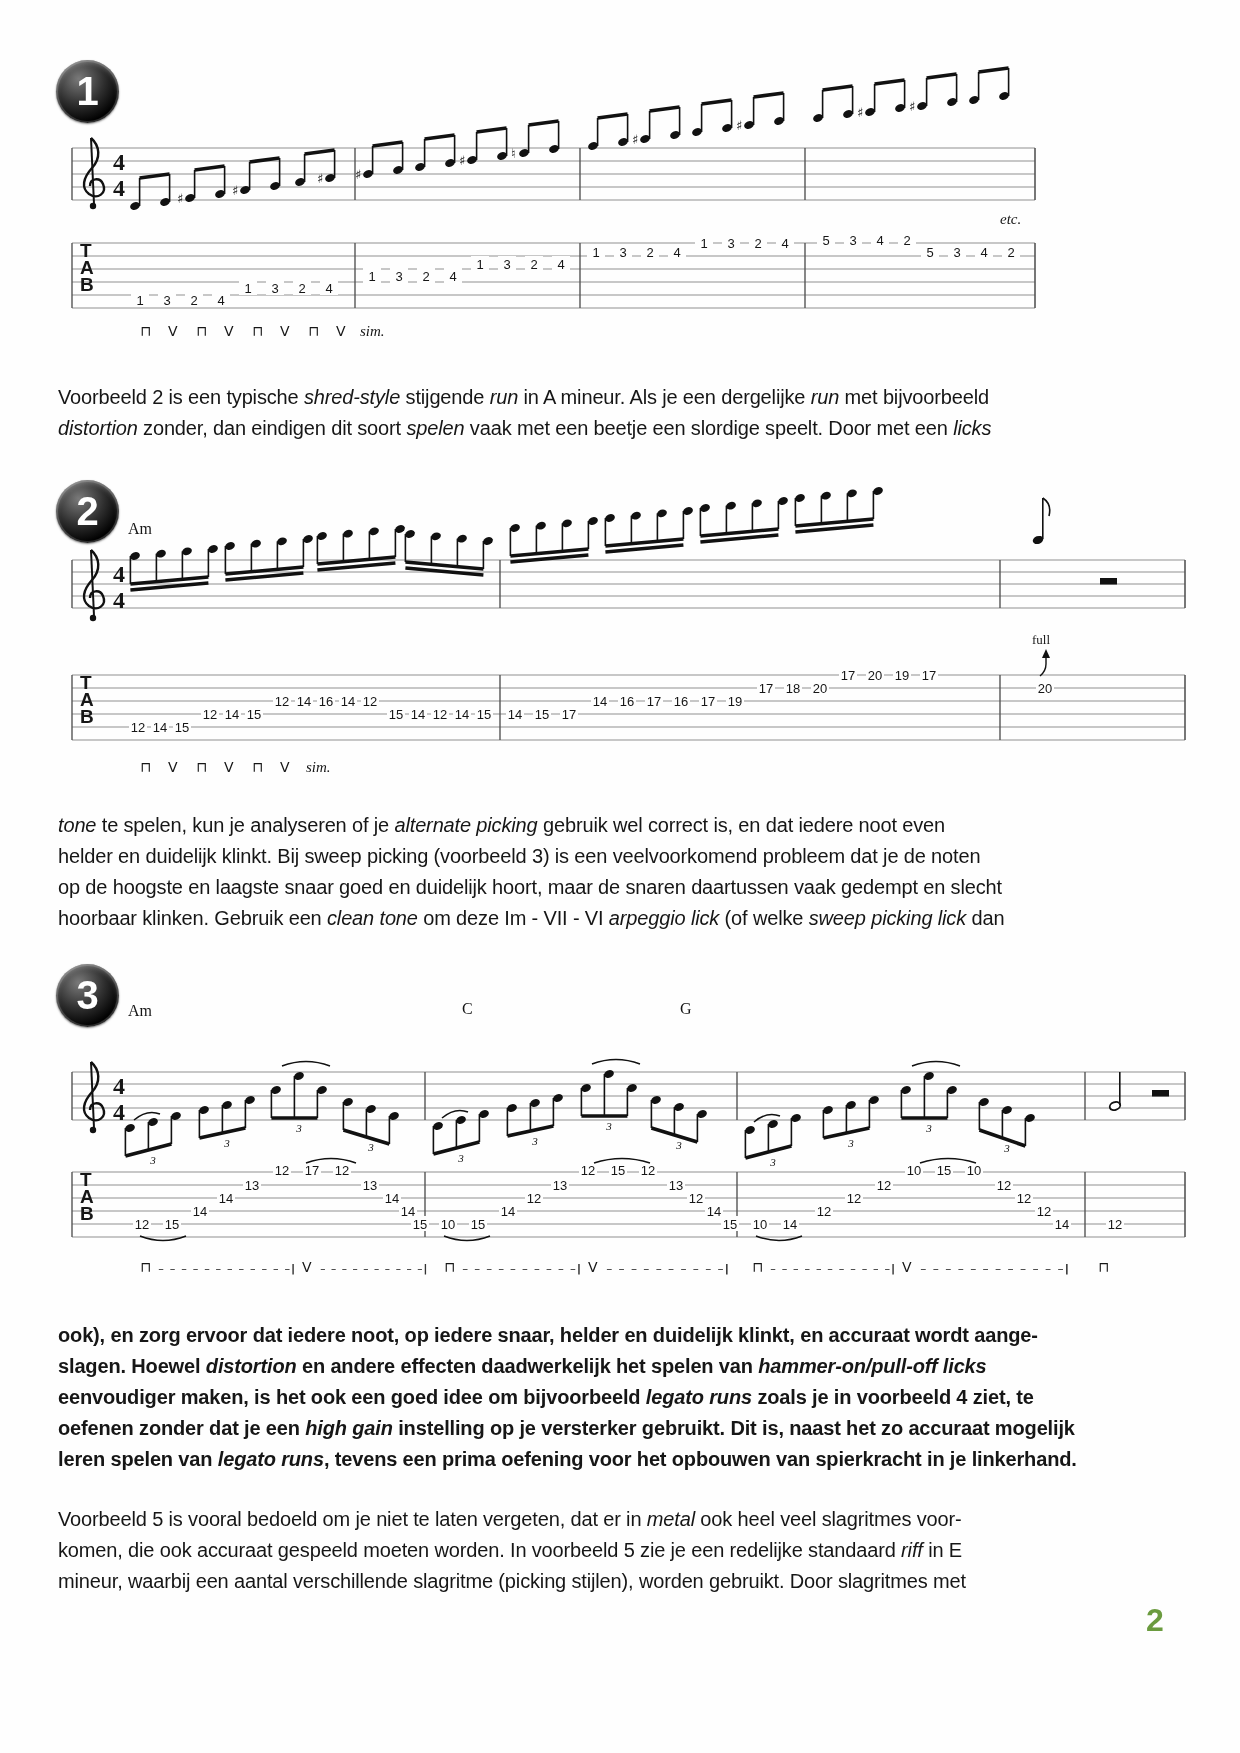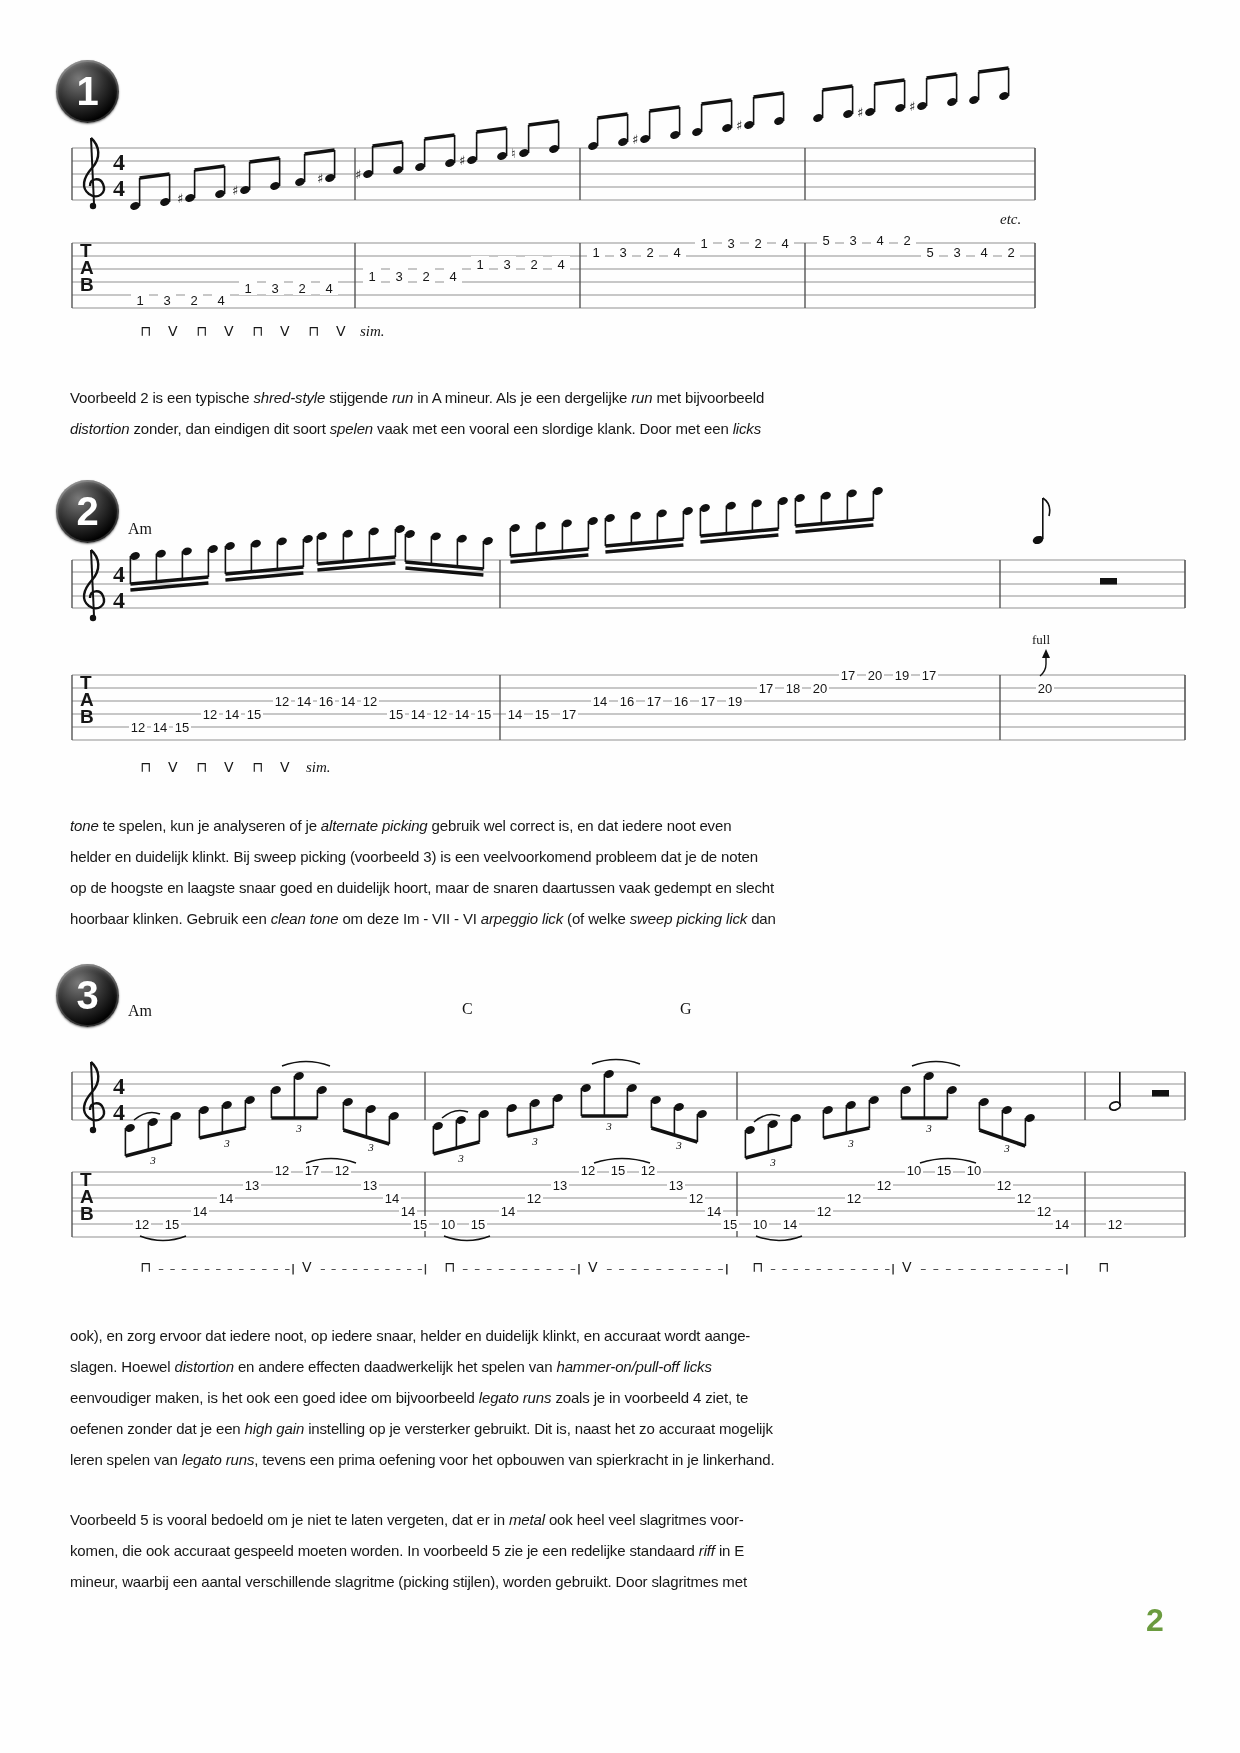--- a/index.html
+++ b/index.html
@@ -10,24 +10,24 @@
   .t-it{font-family:"Liberation Serif",serif;font-style:italic;font-size:15px;}
   .t-chord{font-family:"Liberation Serif",serif;font-size:16px;}
   .t-full{font-family:"Liberation Serif",serif;font-size:13px;}
   .t-pick{font-family:"DejaVu Sans",sans-serif;font-size:14px;}
   .t-dash{font-family:"DejaVu Sans",sans-serif;font-size:11px;fill:#333;}
   .t-tabnum{font-size:13px;}
   .t-sig{font-family:"Liberation Serif",serif;font-size:24px;font-weight:bold;}
   .t-tablabel{font-size:19px;font-weight:bold;letter-spacing:0;}
   .t-acc{font-family:"DejaVu Sans",sans-serif;font-size:13px;}
   .t-3{font-family:"Liberation Serif",serif;font-style:italic;font-size:11px;}
-  .para{position:absolute;left:70px;font-size:15px;line-height:31px;letter-spacing:-0.15px;
+  .para{position:absolute;left:58px;font-size:20px;line-height:31px;letter-spacing:-0.15px;
         white-space:nowrap;}
   .para em{font-style:italic;}
-  .p1{top:382px;} .p2{top:810px;} .p3{top:1320px;} .p4{top:1504px;}
+  .p1{top:382px;} .p2{top:810px;} .p3{top:1320px;font-weight:bold;} .p4{top:1504px;}
   .badge{position:absolute;width:63px;height:63px;border-radius:50%;
          background:radial-gradient(circle at 36% 30%,#7a7a7a 0%,#303030 42%,#000 74%);
          color:#fff;font-weight:bold;font-size:40px;display:flex;align-items:center;justify-content:center;
          box-shadow:inset 0 0 0 2px rgba(255,255,255,.16), inset 0 3px 5px rgba(255,255,255,.3), 0 1px 2px rgba(0,0,0,.5);}
   .b1{left:56px;top:60px;} .b2{left:56px;top:480px;} .b3{left:56px;top:964px;}
   .pageno{position:absolute;left:1146px;top:1602px;font-size:32px;font-weight:bold;}
 </style>
 </head>
 <body>
 
@@ -652,19 +652,19 @@
       <text x="770" y="1272" class="t-dash" textLength="126" lengthAdjust="spacingAndGlyphs">- - - - - - - - - - -|</text>
       <text x="902" y="1272" class="t-pick">V</text>
       <text x="920" y="1272" class="t-dash" textLength="150" lengthAdjust="spacingAndGlyphs">- - - - - - - - - - - -|</text>
       <text x="1098" y="1272" class="t-pick">⊓</text>
     </svg>
 
   <div class="badge b1">1</div>
   <div class="badge b2">2</div>
   <div class="badge b3">3</div>
 
-  <div class="para p1"><span>Voorbeeld 2 is een typische </span><em>shred-style</em><span> stijgende </span><em>run</em><span> in A mineur. Als je een dergelijke </span><em>run</em><span> met bijvoorbeeld</span><br><em>distortion</em><span> zonder, dan eindigen dit soort </span><em>spelen</em><span> vaak met een vooral een slordige klank. Door met een </span><em>licks</em></div>
+  <div class="para p1"><span>Voorbeeld 2 is een typische </span><em>shred-style</em><span> stijgende </span><em>run</em><span> in A mineur. Als je een dergelijke </span><em>run</em><span> met bijvoorbeeld</span><br><em>distortion</em><span> zonder, dan eindigen dit soort </span><em>spelen</em><span> vaak met een beetje een slordige speelt. Door met een </span><em>licks</em></div>
   <div class="para p2"><em>tone</em><span> te spelen, kun je analyseren of je </span><em>alternate picking</em><span> gebruik wel correct is, en dat iedere noot even</span><br><span>helder en duidelijk klinkt. Bij sweep picking (voorbeeld 3) is een veelvoorkomend probleem dat je de noten</span><br><span>op de hoogste en laagste snaar goed en duidelijk hoort, maar de snaren daartussen vaak gedempt en slecht</span><br><span>hoorbaar klinken. Gebruik een </span><em>clean tone</em><span> om deze Im - VII - VI </span><em>arpeggio lick</em><span> (of welke </span><em>sweep picking lick</em><span> dan</span></div>
   <div class="para p3"><span>ook), en zorg ervoor dat iedere noot, op iedere snaar, helder en duidelijk klinkt, en accuraat wordt aange-</span><br><span>slagen. Hoewel </span><em>distortion</em><span> en andere effecten daadwerkelijk het spelen van </span><em>hammer-on/pull-off licks</em><br><span>eenvoudiger maken, is het ook een goed idee om bijvoorbeeld </span><em>legato runs</em><span> zoals je in voorbeeld 4 ziet, te</span><br><span>oefenen zonder dat je een </span><em>high gain</em><span> instelling op je versterker gebruikt. Dit is, naast het zo accuraat mogelijk</span><br><span>leren spelen van </span><em>legato runs</em><span>, tevens een prima oefening voor het opbouwen van spierkracht in je linkerhand.</span></div>
   <div class="para p4"><span>Voorbeeld 5 is vooral bedoeld om je niet te laten vergeten, dat er in </span><em>metal</em><span> ook heel veel slagritmes voor-</span><br><span>komen, die ook accuraat gespeeld moeten worden. In voorbeeld 5 zie je een redelijke standaard </span><em>riff</em><span> in E</span><br><span>mineur, waarbij een aantal verschillende slagritme (picking stijlen), worden gebruikt. Door slagritmes met</span></div>
 
   <div class="pageno" style="color: rgb(107, 155, 63);">2</div>
 </div>
 
 </body></html>

